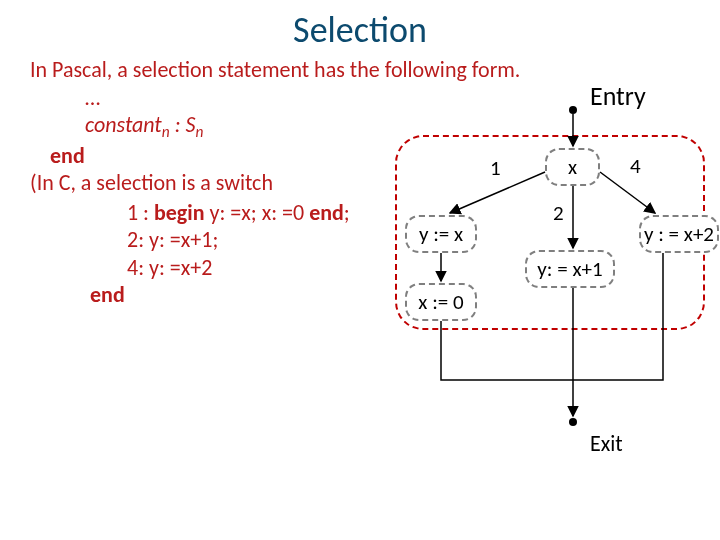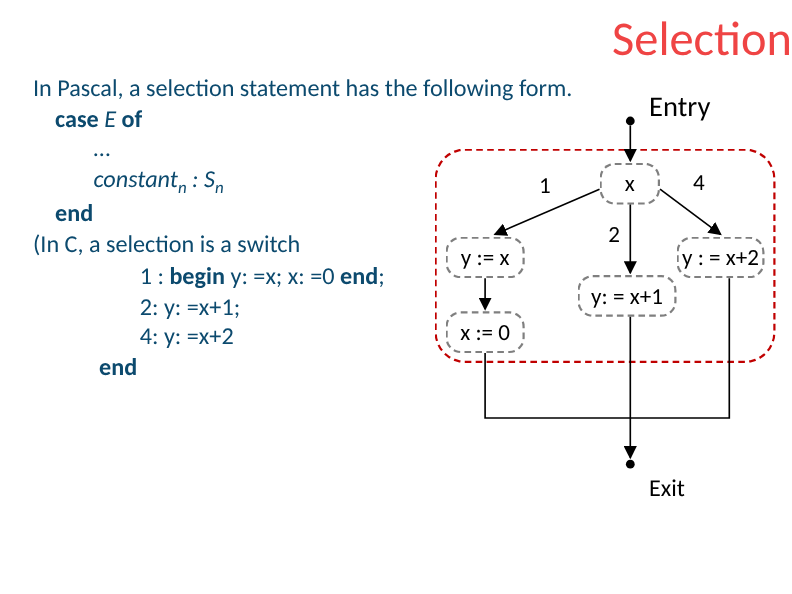--- a/index.html
+++ b/index.html
@@ -6,31 +6,31 @@
     margin: 0;
     padding: 0;
     width: 720px;
     height: 540px;
     font-family: Calibri, Arial, sans-serif;
     background: #fff;
     position: relative;
     overflow: hidden;
   }
   .title {
-    text-align: right;
-    font-size: 44px;
+    text-align: center;
+    font-size: 36px;
     margin-top: 8px;
-    color: #ef4444;
+    color: #0c4a6e;
   }
   .body-area {
     position: relative;
     padding: 0 30px;
     font-size: 22px;
     line-height: 1.25;
-    color: #0c4a6e;
+    color: #b91c1c;
   }
   .intro { margin-top: 4px; }
   .case-of { margin-left: 20px; }
   .constant-line { margin-left: 55px; font-style: italic; }
   .end-line { margin-left: 20px; }
   .paren-note { margin-left: 0; }
   .ex-block { margin-top: 2px; }
   .ex-head { margin-left: 0; }
   .ex-line { margin-left: 97px; }
   .ex-end  { margin-left: 60px; }
@@ -65,21 +65,21 @@
     display: flex;
     align-items: center;
     justify-content: center;
     background: #fff;
     box-sizing: border-box;
   }
   .node-x   { left: 150px; top: 68px;  width: 55px; height: 38px; }
   .node-yx  { left: 10px;  top: 135px; width: 72px; height: 38px; }
   .node-x0  { left: 10px;  top: 203px; width: 72px; height: 38px; }
   .node-yx1 { left: 130px; top: 170px; width: 90px; height: 38px; }
-  .node-yx2 { left: 220px; top: 135px; width: 80px; height: 38px; }
+  .node-yx2 { left: 244px; top: 135px; width: 80px; height: 38px; }
 
   .edge-label { position: absolute; font-size: 21px; }
   .lbl-1 { left: 95px;  top: 75px; }
   .lbl-2 { left: 158px; top: 120px; }
   .lbl-4 { left: 235px; top: 73px; }
 
   .dot {
     position: absolute;
     width: 8px; height: 8px;
     background: #000;
@@ -96,25 +96,20 @@
   }
 </style>
 </head>
 <body>
 
 <div class="title">Selection</div>
 
 <div class="body-area">
   <div class="intro">In Pascal, a selection statement has the following form.</div>
 
-  <div class="case-of">
-    <b>case</b>
-    <span> </span><i>E</i><span> </span>
-    <b>of</b>
-  </div>
 
   <div class="constant-line" style="font-style:normal">…</div>
   <div class="constant-line">
     <span>constant</span><sub>n</sub><span> : S</span><sub>n</sub>
   </div>
 
   <div class="end-line"><b>end</b></div>
 
   <div class="paren-note">(In C, a selection is a switch</div>
 

